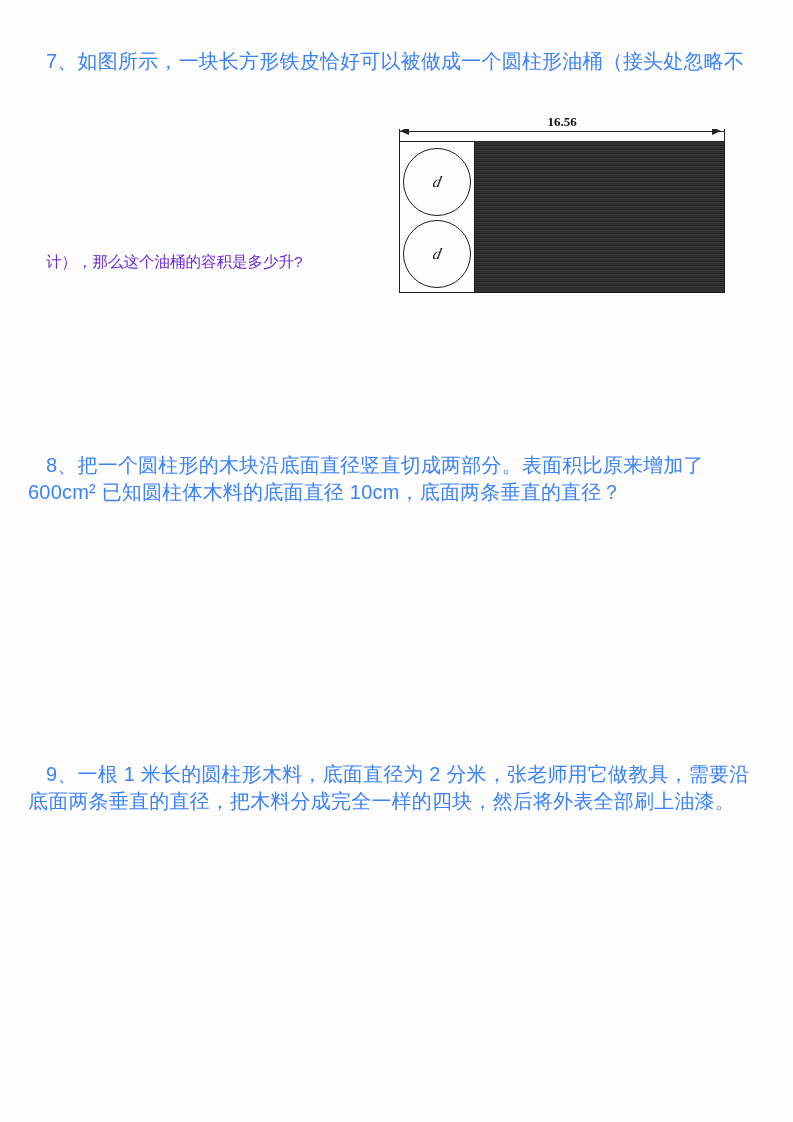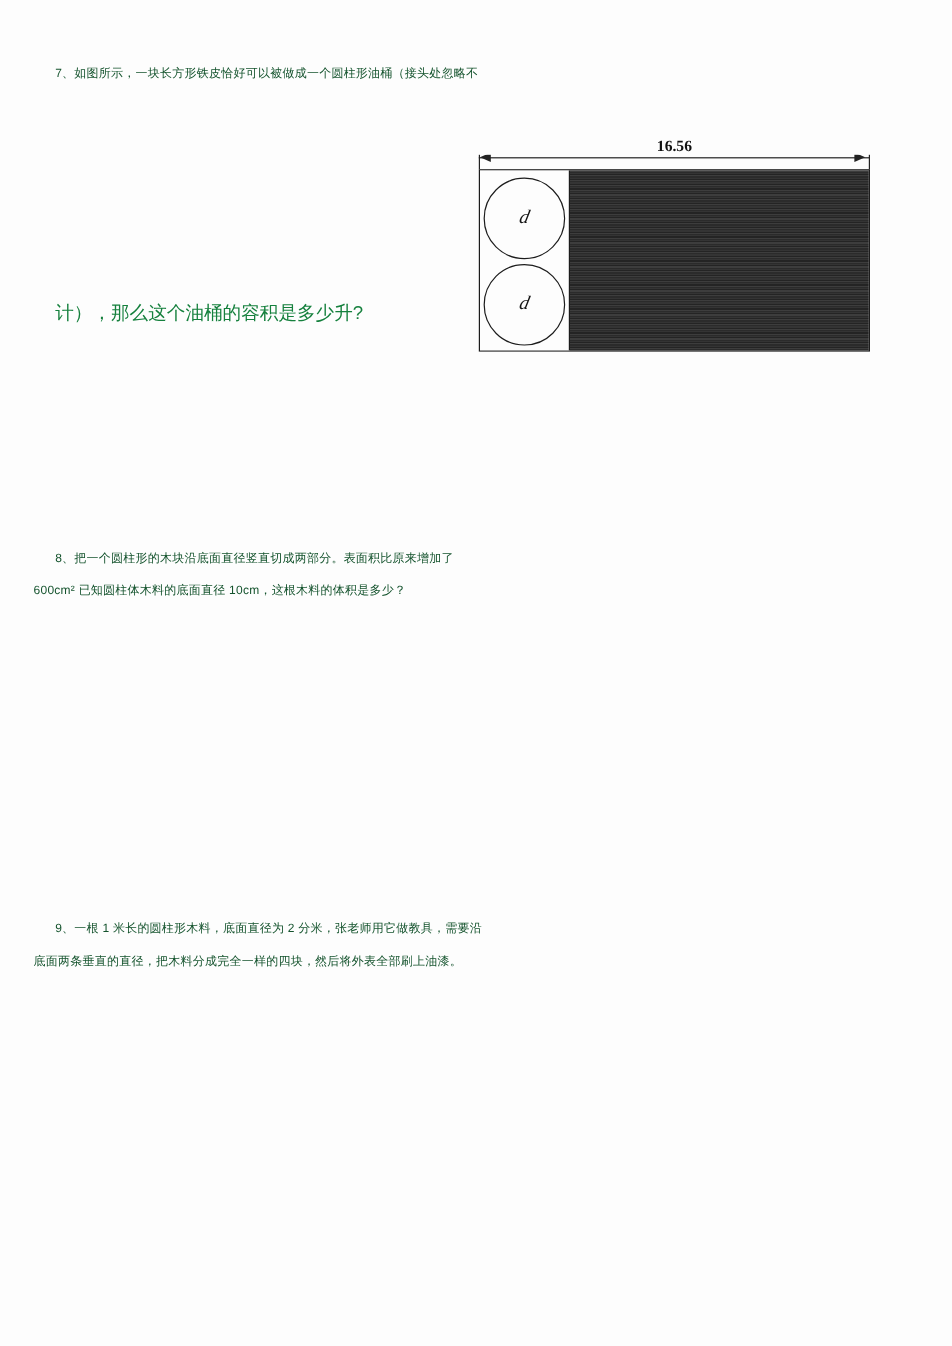--- a/index.html
+++ b/index.html
@@ -19,24 +19,24 @@
     position: absolute;
     top: 0; left: 0;
     width: 793px;
     height: 1122px;
     background: #fdfdfd;
   }
 
   
   .q-block {
     position: absolute;
-    font-size: 10px;
+    font-size: 20px;
     line-height: 27px;
     letter-spacing: 0.2px;
-    color: #14532d;
+    color: #3b82f6;
   }
   .q-line {
     white-space: pre-wrap;
   }
   .indent {
     text-indent: 18px;
   }
 
   
   #q7 {
@@ -44,21 +44,21 @@
     top: 48px;
     width: 740px;
   }
   #q7-cont {
     position: absolute;
     left: 28px;
     top: 248px;
     width: 400px;
     font-size: 15.5px;
     line-height: 27px;
-    color: #15803d;
+    color: #6d28d9;
   }
 
   
   .figure {
     position: absolute;
     left: 396px;
     top: 84px;
     width: 332px;
     height: 178px;
     margin-top: 33px;
@@ -211,21 +211,21 @@
         </div>
         <div class="circ bottom">
           <span class="d-label">d</span>
         </div>
       </div>
     </div>
   </div>
 
   <div class="q-block" id="q8">
     <div class="q-line indent">8、把一个圆柱形的木块沿底面直径竖直切成两部分。表面积比原来增加了</div>
-    <div class="q-line">600cm² 已知圆柱体木料的底面直径 10cm，这根木料的体积是多少？</div>
+    <div class="q-line">600cm² 已知圆柱体木料的底面直径 10cm，底面两条垂直的直径？</div>
   </div>
 
   <div class="q-block" id="q9">
     <div class="q-line indent">9、一根 1 米长的圆柱形木料，底面直径为 2 分米，张老师用它做教具，需要沿</div>
     <div class="q-line">底面两条垂直的直径，把木料分成完全一样的四块，然后将外表全部刷上油漆。</div>
   </div>
 
 </div>
 
 </body></html>

